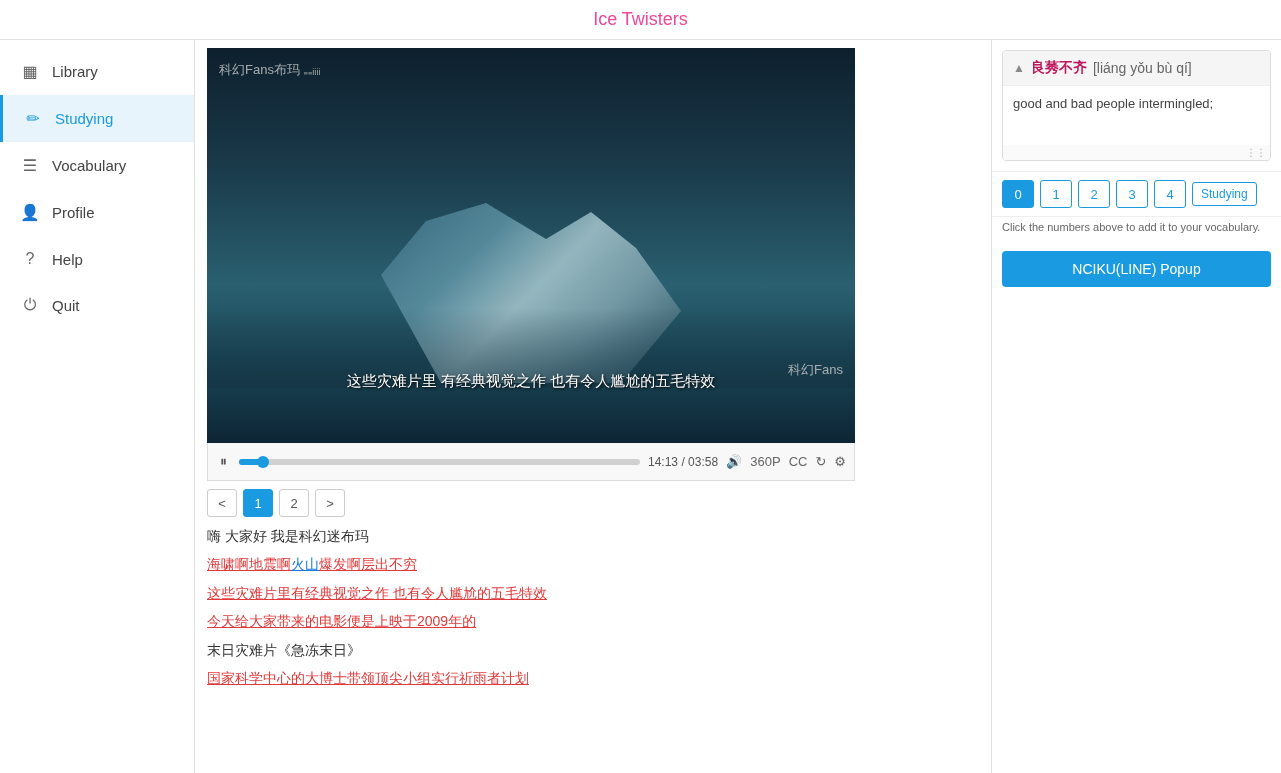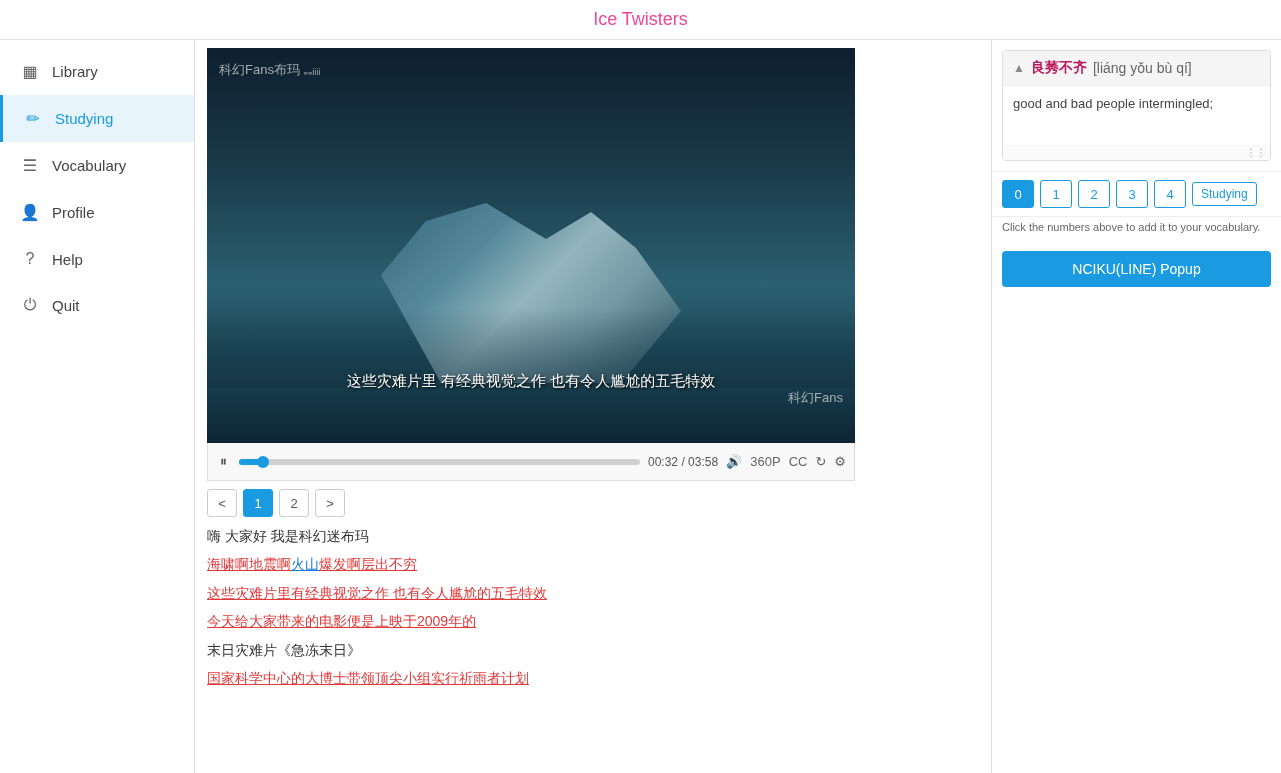--- a/index.html
+++ b/index.html
@@ -74,21 +74,21 @@
     .video-watermark-top {
       position: absolute;
       top: 12px;
       left: 12px;
       color: #ccc;
       font-size: 13px;
       opacity: 0.8;
     }
     .video-watermark-bottom-right {
       position: absolute;
-      bottom: 36px;
+      bottom: 64px;
       right: 12px;
       color: #ccc;
       font-size: 13px;
       opacity: 0.8;
     }
 
     
     .video-scene {
       width: 100%;
       height: 100%;
@@ -375,21 +375,21 @@
           <div class="video-subtitle">这些灾难片里 有经典视觉之作 也有令人尴尬的五毛特效</div>
         </div>
 
         <div class="video-controls">
           <button class="ctrl-btn">⏸</button>
           <div class="progress-bar-container">
             <div class="progress-bar-fill"></div>
             <div class="progress-thumb"></div>
           </div>
           <span class="time-display">
-            <span>00:32</span>
+            <span>14:13</span>
             /
             <span>03:58</span>
           </span>
           <span class="ctrl-icon">🔊</span>
           <span class="ctrl-icon">360P</span>
           <span class="ctrl-icon">CC</span>
           <span class="ctrl-icon">↻</span>
           <span class="ctrl-icon">⚙</span>
         </div>
 

